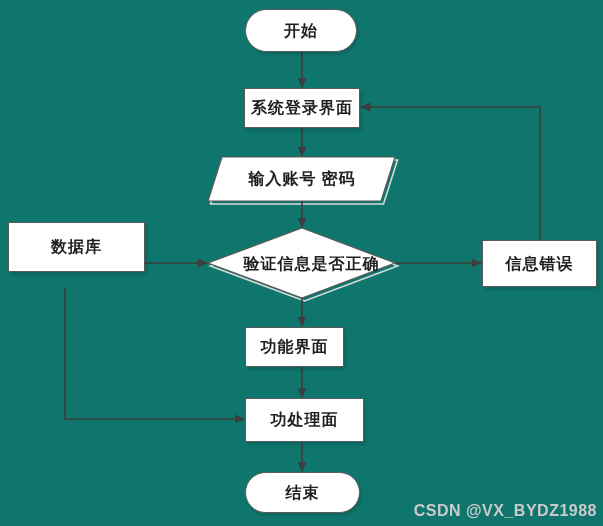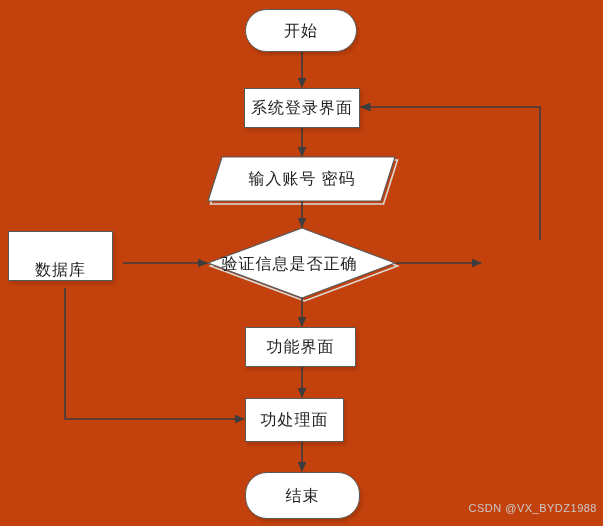--- a/index.html
+++ b/index.html
@@ -1,46 +1,47 @@
 <!DOCTYPE html>
 <html><head>
 <meta charset="utf-8">
 <style>
   html,body{margin:0;padding:0;background:#ffffff;}
   #canvas{
-    position:relative;width:603px;height:526px;background:#c2410c;overflow:hidden;
+    position:relative;width:603px;height:526px;background:#0f766e;overflow:hidden;
     font-family:"Liberation Serif","DejaVu Serif",serif;
+    font-weight:bold;
   }
   #wires{position:absolute;left:0;top:0;width:603px;height:526px;}
   .node{
     position:absolute;display:flex;align-items:center;justify-content:center;
     background:#ffffff;border:1.2px solid #595959;
     box-shadow:2px 3px 3px rgba(0,0,0,0.13);
     font-size:16px;color:#1f1f1f;letter-spacing:1px;line-height:1.25;
     box-sizing:border-box;text-align:center;
   }
   .terminator{border-radius:22px;}
   #n-start   {left:245px;top:9px;  width:112px;height:43px;}
   #n-login   {left:244px;top:88px; width:116px;height:40px;}
-  #n-database{left:8px;  top:231px;width:105px;height:50px;align-items:flex-end;}
+  #n-database{left:8px;  top:222px;width:137px;height:50px;}
   #n-error   {left:482px;top:240px;width:115px;height:47px;}
-  #n-function{left:245px;top:327px;width:111px;height:40px;}
-  #n-process {left:245px;top:398px;width:99px;height:44px;}
-  #n-end     {left:245px;top:472px;width:115px;height:47px;text-align:right;}
+  #n-function{left:245px;top:327px;width:99px;height:40px;}
+  #n-process {left:245px;top:398px;width:119px;height:44px;}
+  #n-end     {left:245px;top:472px;width:115px;height:41px;text-align:right;}
   .overlay-label{
     position:absolute;display:flex;align-items:center;justify-content:center;
     font-size:16px;color:#1f1f1f;letter-spacing:1px;line-height:21px;text-align:center;
     pointer-events:none;
   }
   #t-input {left:212px;top:156px;width:180px;height:45px;}
-  #t-verify{left:196px;top:252px;width:187px;height:22px;align-items:flex-end;}
+  #t-verify{left:218px;top:252px;width:187px;height:22px;align-items:flex-end;}
   #watermark{
     position:absolute;right:6px;top:502px;
     font-family:"Liberation Sans","DejaVu Sans",sans-serif;
-    font-size:11px;color:#cbcbcb;letter-spacing:0.5px;
+    font-size:16px;color:#cbcbcb;letter-spacing:0.5px;
   }
 </style>
 </head>
 <body>
 
 <div id="canvas">
 
   <svg id="wires" viewBox="0 0 603 526" xmlns="http://www.w3.org/2000/svg">
     <defs>
       <marker id="arrow" markerWidth="11" markerHeight="9" refX="9.5" refY="4.5" orient="auto" markerUnits="userSpaceOnUse">
@@ -72,20 +73,23 @@
   </div>
 
   <div class="node" id="n-login">
     <span>系统登录界面</span>
   </div>
 
   <div class="node" id="n-database">
     <span>数据库</span>
   </div>
 
+  <div class="node" id="n-error">
+    <span>信息错误</span>
+  </div>
 
   <div class="node" id="n-function">
     <span>功能界面</span>
   </div>
 
   <div class="node" id="n-process">
     <span>功处理面</span>
   </div>
 
   <div class="node terminator" id="n-end">

